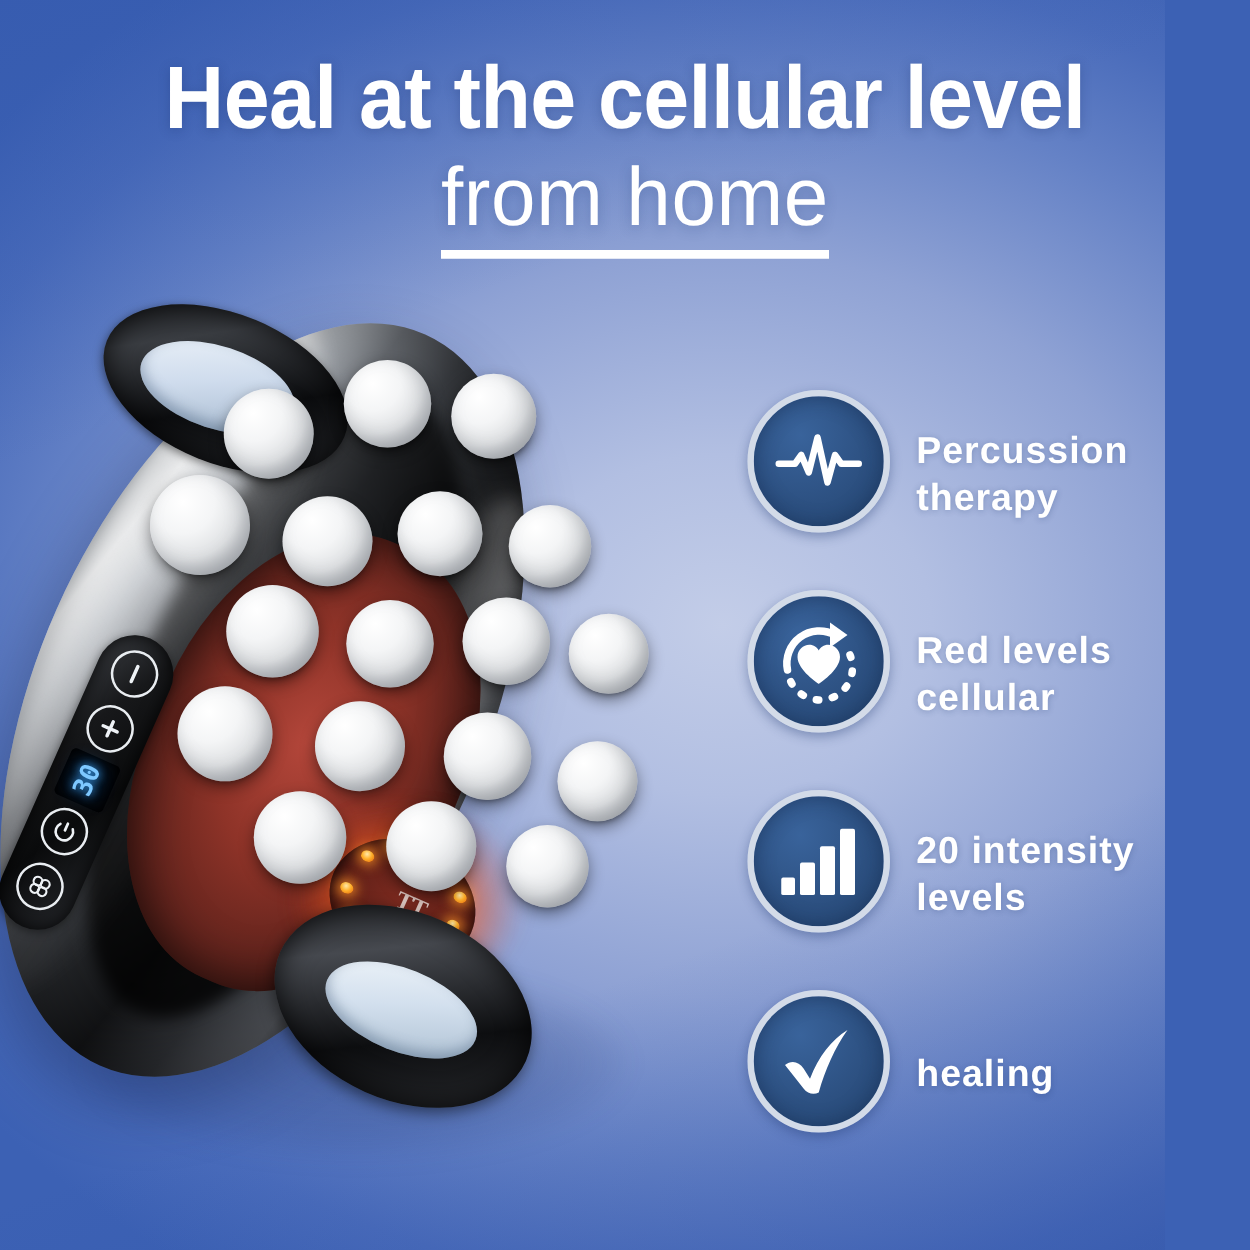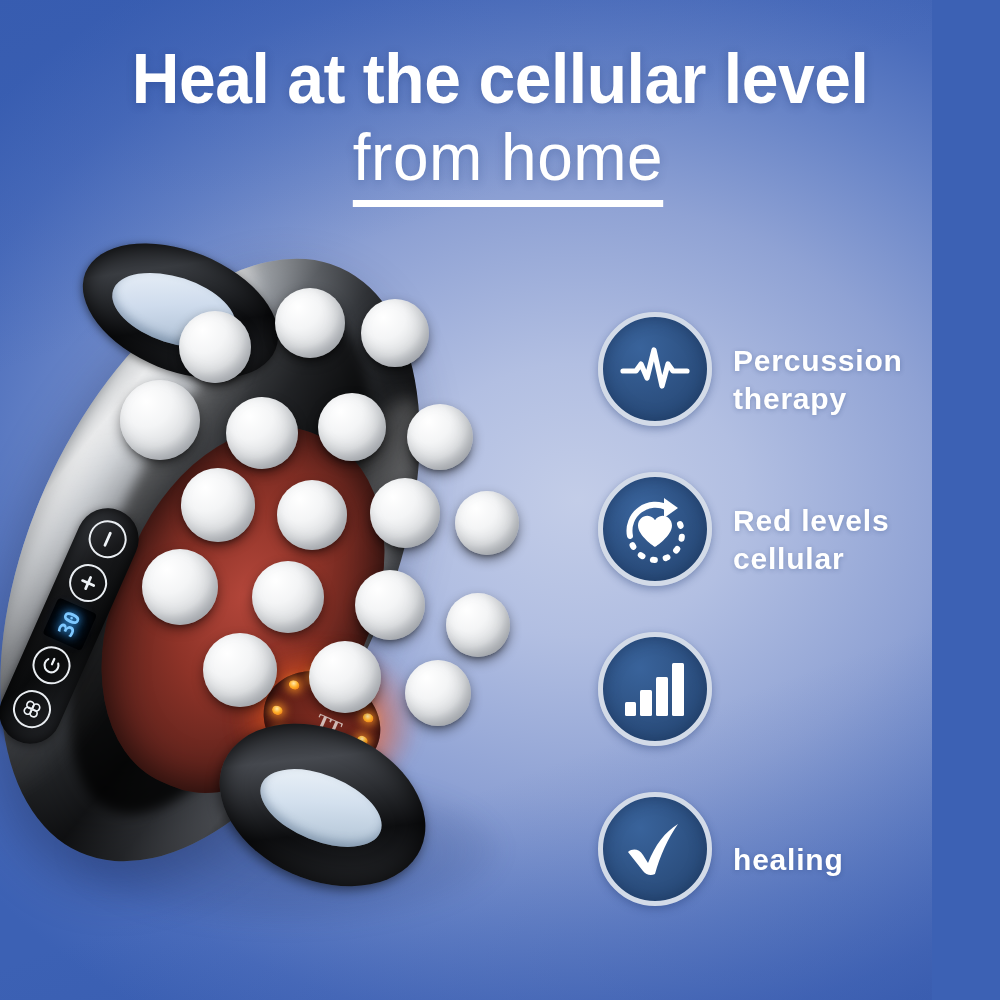--- a/index.html
+++ b/index.html
@@ -369,20 +369,24 @@
 
     <div class="frow">
       <div class="ficon">
         <svg width="64" height="58" viewBox="0 0 64 58">
           <rect x="2" y="42" width="11" height="14" rx="1.5" fill="#fff"></rect>
           <rect x="17" y="30" width="12" height="26" rx="1.5" fill="#fff"></rect>
           <rect x="33" y="17" width="12" height="39" rx="1.5" fill="#fff"></rect>
           <rect x="49" y="3" width="12" height="53" rx="1.5" fill="#fff"></rect>
         </svg>
       </div>
+      <div class="ftext">
+        <div>20 intensity</div>
+        <div>levels</div>
+      </div>
     </div>
 
     <div class="frow">
       <div class="ficon">
         <svg width="66" height="62" viewBox="0 0 66 62">
           <path d="M6 34 C11 30 17 31 21 37 L26 45 C33 27 43 14 56 6
                    C46 20 38 38 33 56 C29 58 24 57 21 53 Z" fill="#fff"></path>
         </svg>
       </div>
       <div class="ftext">

